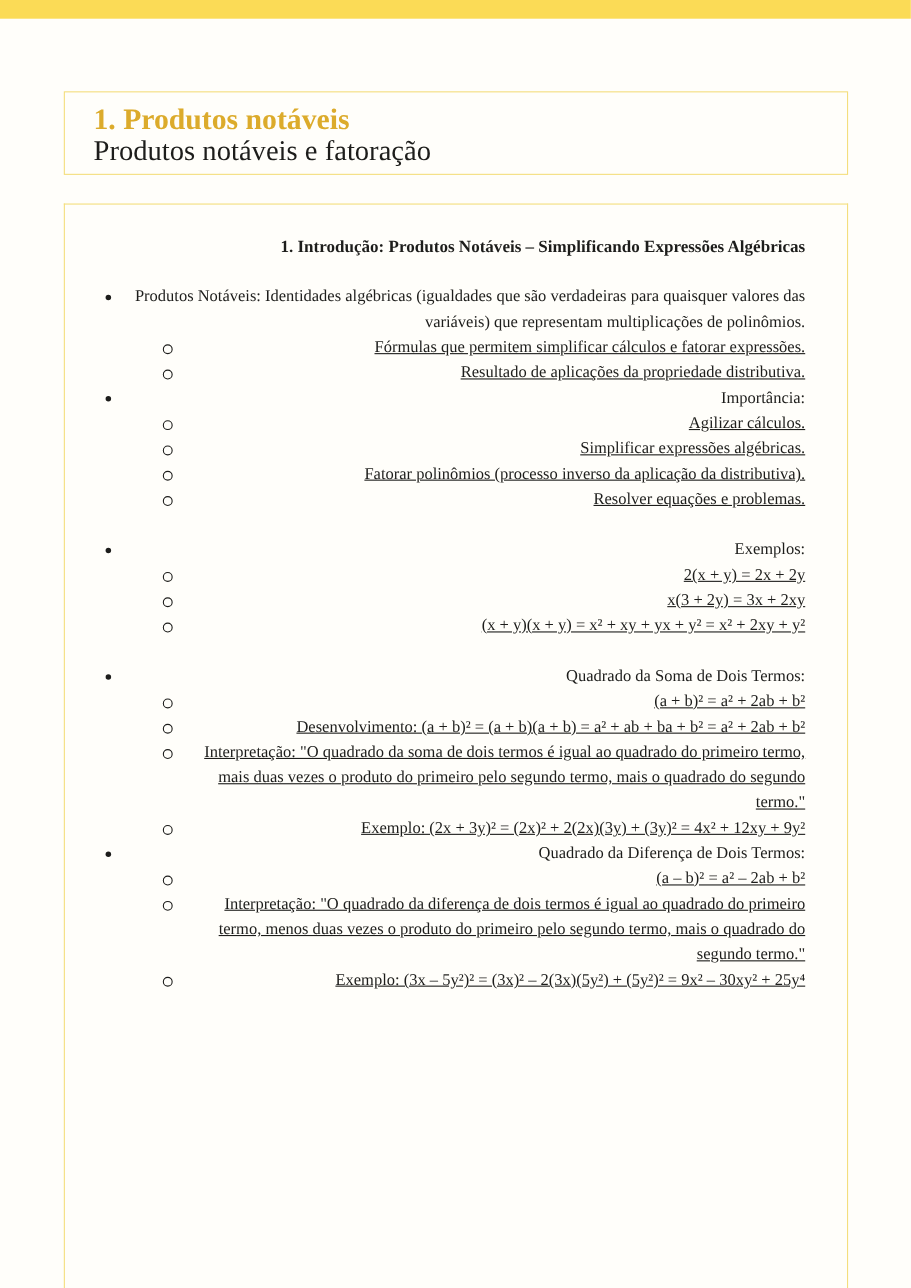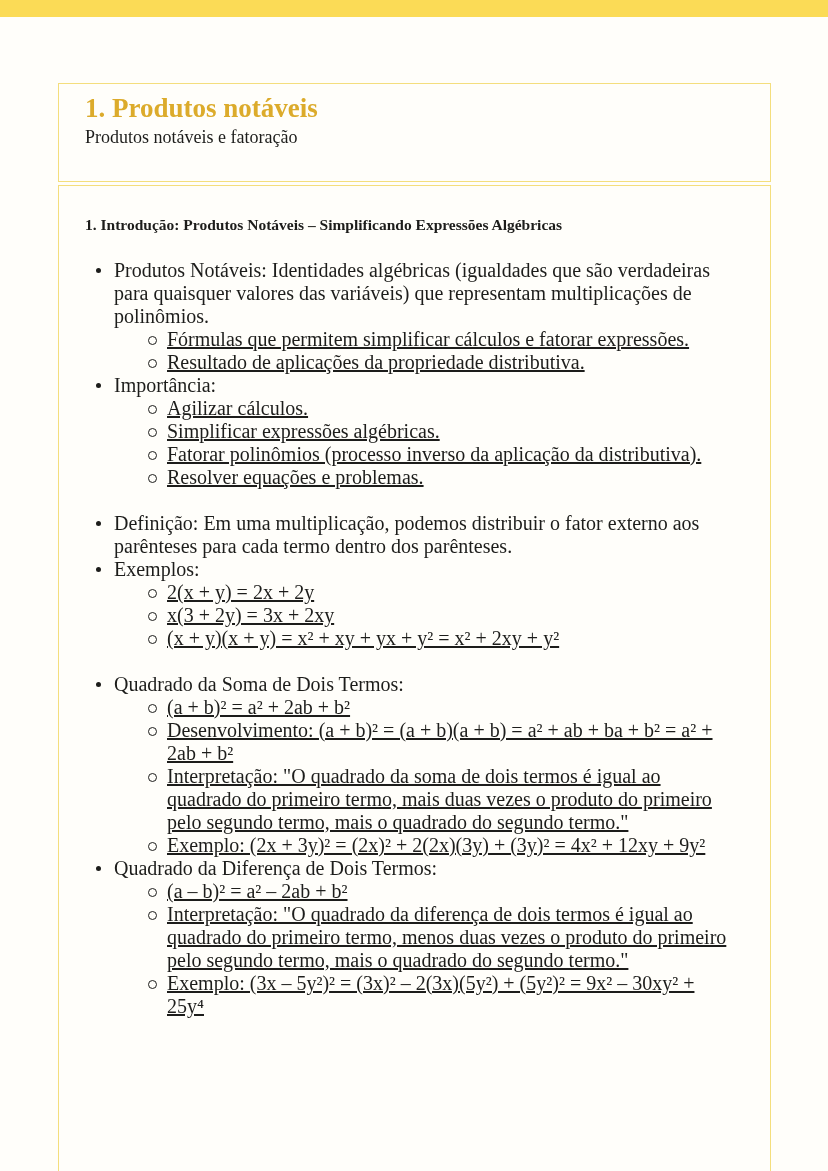--- a/index.html
+++ b/index.html
@@ -19,56 +19,56 @@
     position:relative;
     overflow:hidden;
   }
   .top-bar{
     position:absolute; left:0; top:0;
     width:828px; height:17px;
     background:var(--top-bar);
   }
   .header-card{
     position:absolute; left:58px; top:83px;
-    width:713px; height:99px;
+    width:713px; height:76px;
     border:1px solid var(--card-border);
     background:var(--paper);
     padding:8px 26px 0 26px;
   }
   .page-title{
     margin:0;
     font-size:27px; line-height:33px;
     font-weight:bold;
     color:var(--accent);
   }
   .page-subtitle{
     margin:0;
-    font-size:18px; line-height:24px;
+    font-size:26px; line-height:24px;
     color:var(--ink);
   }
   .content-card{
     position:absolute; left:58px; top:185px;
     width:713px; height:986px;
     border:1px solid var(--card-border);
     border-bottom:none;
     background:var(--paper);
     padding:27px 26px 0 26px;
     overflow:hidden;
   }
-  .doc-section{ margin:0 12px 23px 0; }
+  .doc-section{ margin:0 12px 23px 0;text-align:right; }
   .section-heading{
     margin:0 0 23px 0;
     font-size:15.5px; line-height:23px;
     font-weight:bold;
     color:var(--ink);
   }
   ul.items{
     list-style:none;
     margin:0; padding:0;
-    font-size:20px; line-height:23px;
+    font-size:15px; line-height:23px;
   }
   ul.items li{ position:relative; }
   li.lv1{ padding-left:29px; }
   li.lv1::before{
     content:"";
     position:absolute; left:11px; top:9px;
     width:5px; height:5px; border-radius:50%;
     background:var(--ink);
   }
   li.lv2{ padding-left:82px;text-decoration:underline; }
@@ -100,21 +100,20 @@
           <li class="lv2">Resultado de aplicações da propriedade distributiva.</li>
           <li class="lv1">Importância:</li>
           <li class="lv2">Agilizar cálculos.</li>
           <li class="lv2">Simplificar expressões algébricas.</li>
           <li class="lv2">Fatorar polinômios (processo inverso da aplicação da distributiva).</li>
           <li class="lv2">Resolver equações e problemas.</li>
         </ul>
       </section>
       <section class="doc-section">
         <ul class="items">
-          <li class="lv1">Definição: Em uma multiplicação, podemos distribuir o fator externo aos parênteses para cada termo dentro dos parênteses.</li>
           <li class="lv1">Exemplos:</li>
           <li class="lv2">2(x + y) = 2x + 2y</li>
           <li class="lv2">x(3 + 2y) = 3x + 2xy</li>
           <li class="lv2">(x + y)(x + y) = x² + xy + yx + y² = x² + 2xy + y²</li>
         </ul>
       </section>
       <section class="doc-section">
         <ul class="items">
           <li class="lv1">Quadrado da Soma de Dois Termos:</li>
           <li class="lv2">(a + b)² = a² + 2ab + b²</li>

